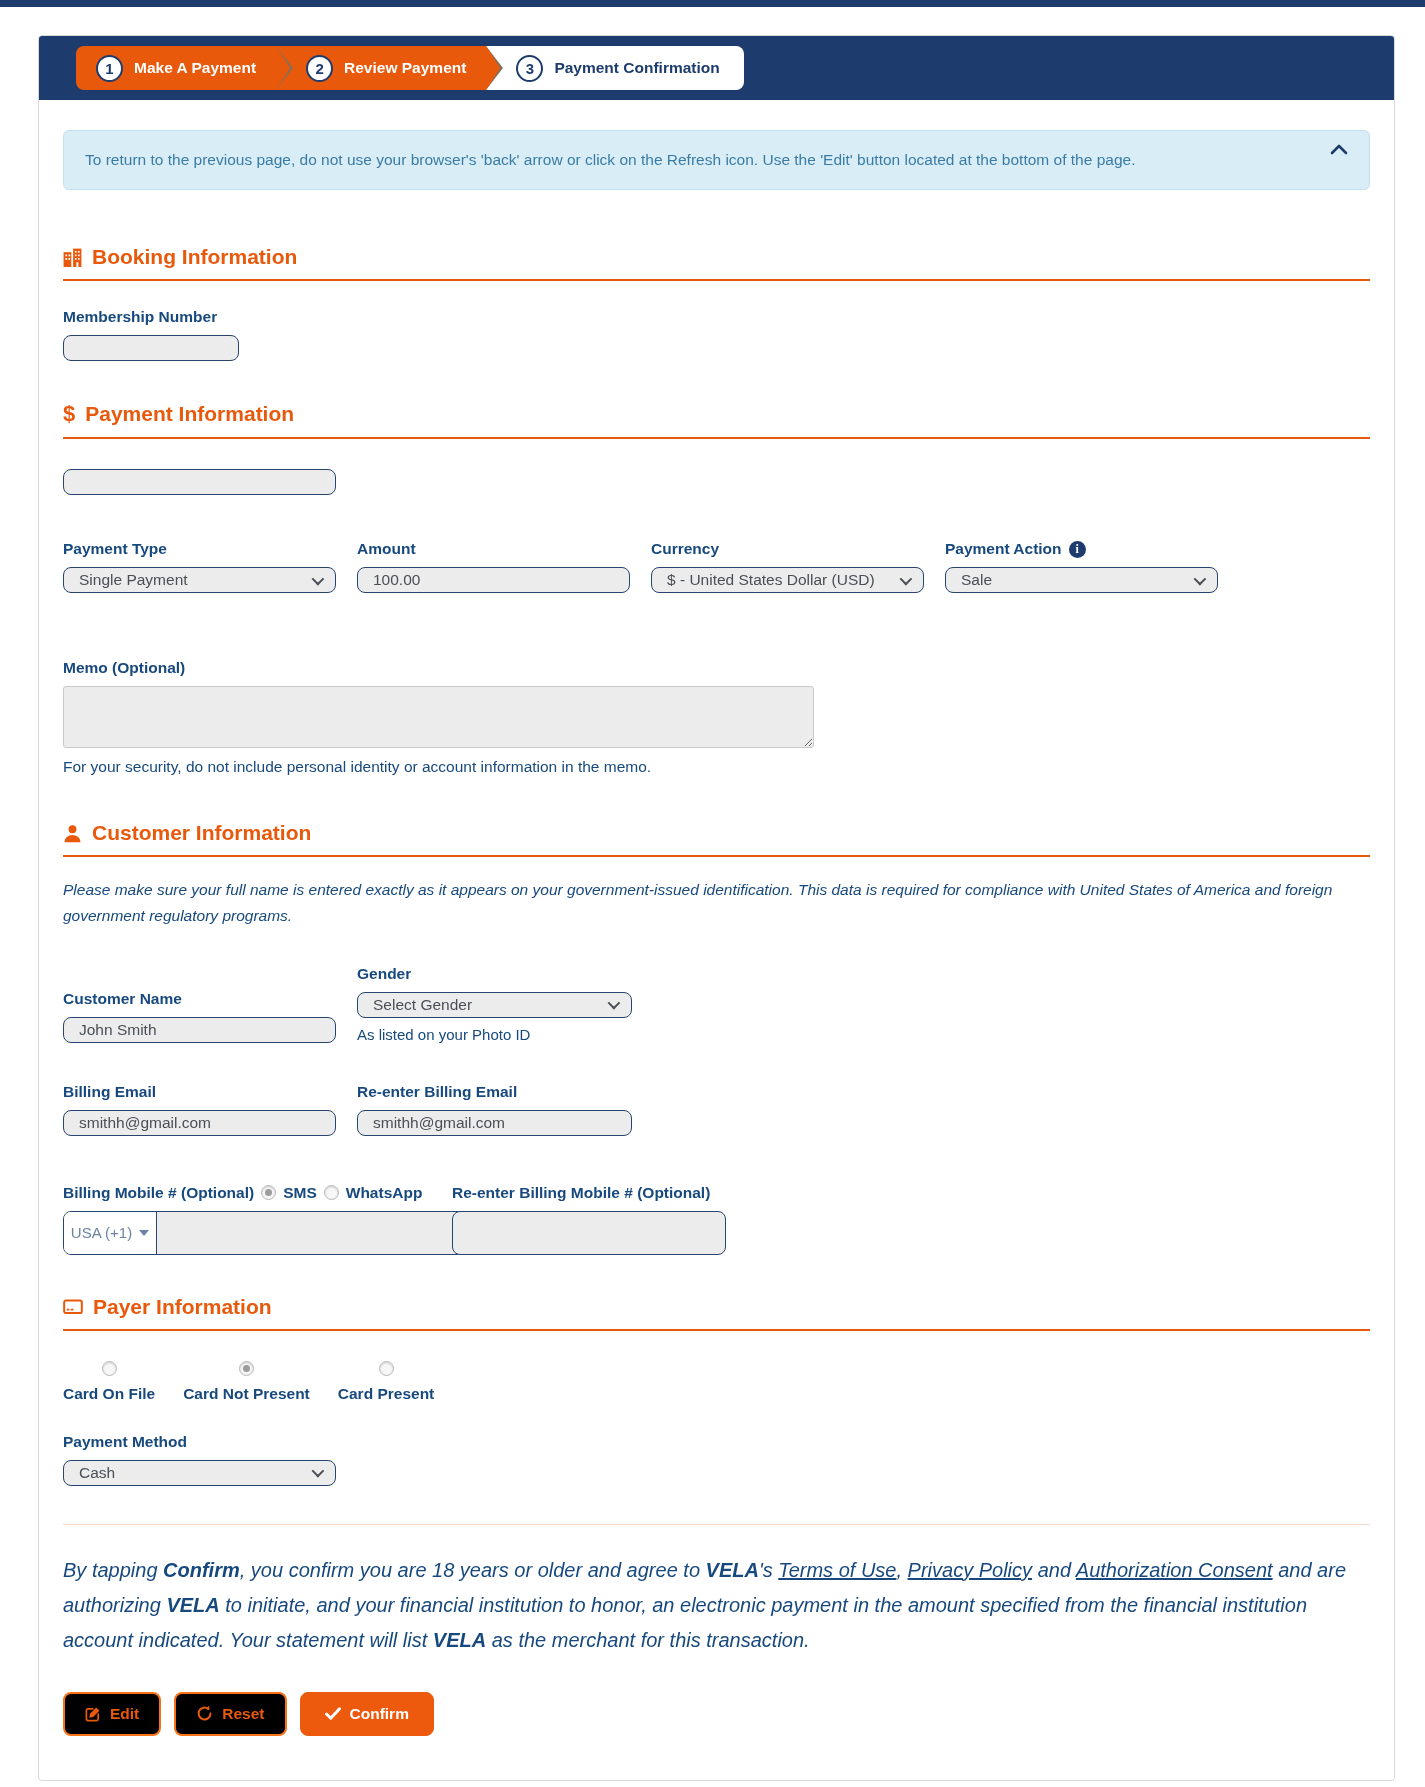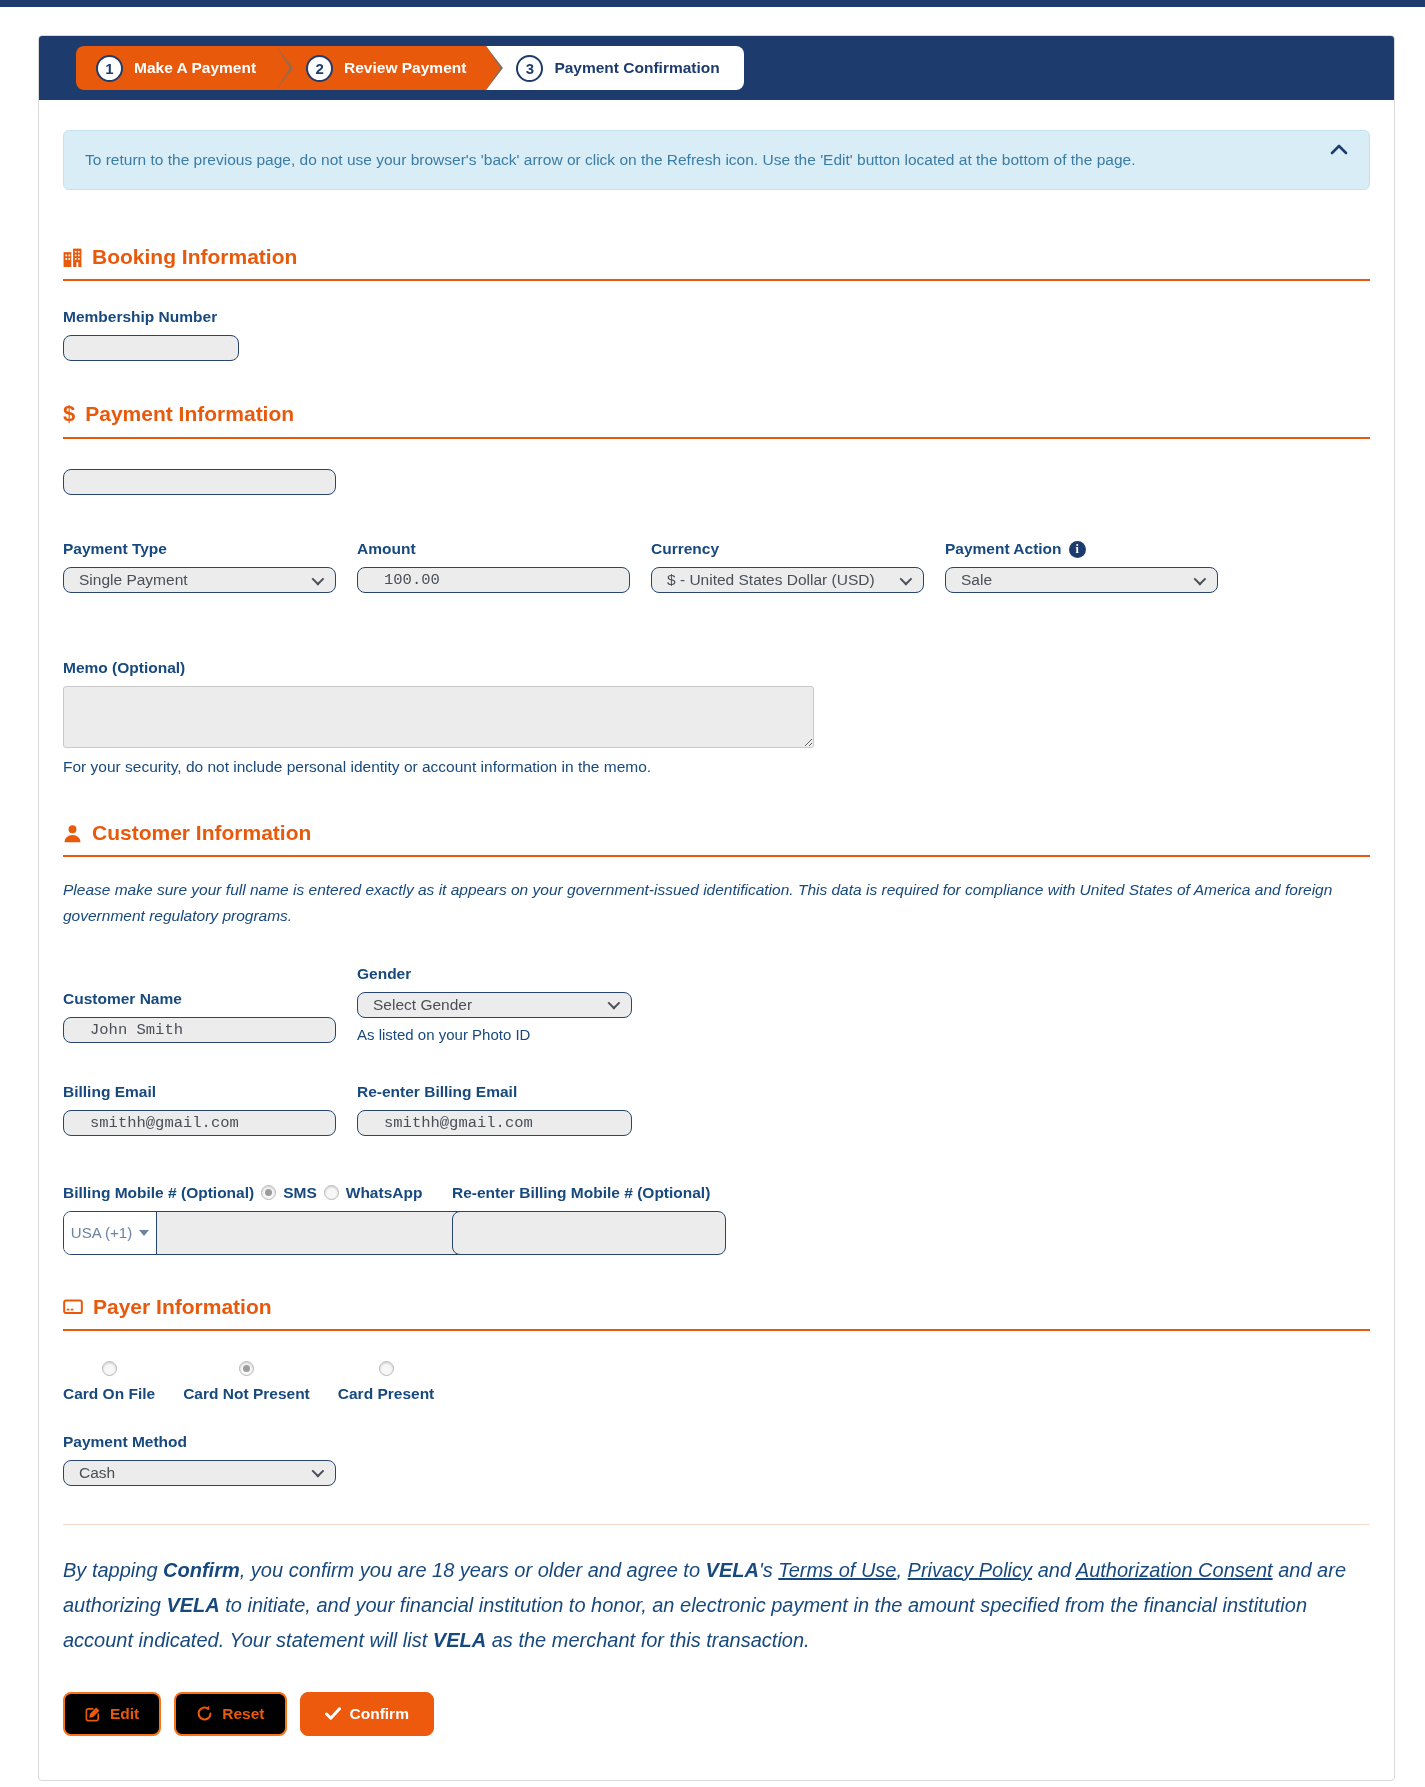--- a/index.html
+++ b/index.html
@@ -62,21 +62,21 @@
   }
   .section-title .dollar-glyph { font-size: 22px; font-weight: bold; color: #e8590c; }
 
   .field-label { color: #17497e; font-size: 15.5px; font-weight: bold; margin-bottom: 9px; }
   .helper-text { color: #17497e; font-size: 15px; margin-top: 8px; }
 
   .tb, .sel {
     height: 26px; background: #ececec; border: 1px solid #27456f; border-radius: 8px;
     font-size: 15.5px; color: #4a4f57; font-family: "Liberation Sans", sans-serif;
   }
-  .tb { padding: 0 26px; width: 273px; font-family: Liberation Mono, monospace; }
+  .tb { padding: 0 15px; width: 273px; }
   input.tb { outline: none; }
   .sel {
     width: 273px; display: flex; align-items: center; justify-content: space-between;
     padding: 0 14px 0 15px; cursor: pointer; user-select: none;
   }
   .chev { width: 9px; height: 9px; border-right: 2px solid #4a4f57; border-bottom: 2px solid #4a4f57; transform: rotate(45deg) translateY(-2px); flex: 0 0 auto; }
 
   .row { display: flex; gap: 21px; align-items: flex-end; }
   .col { display: flex; flex-direction: column; }
 

